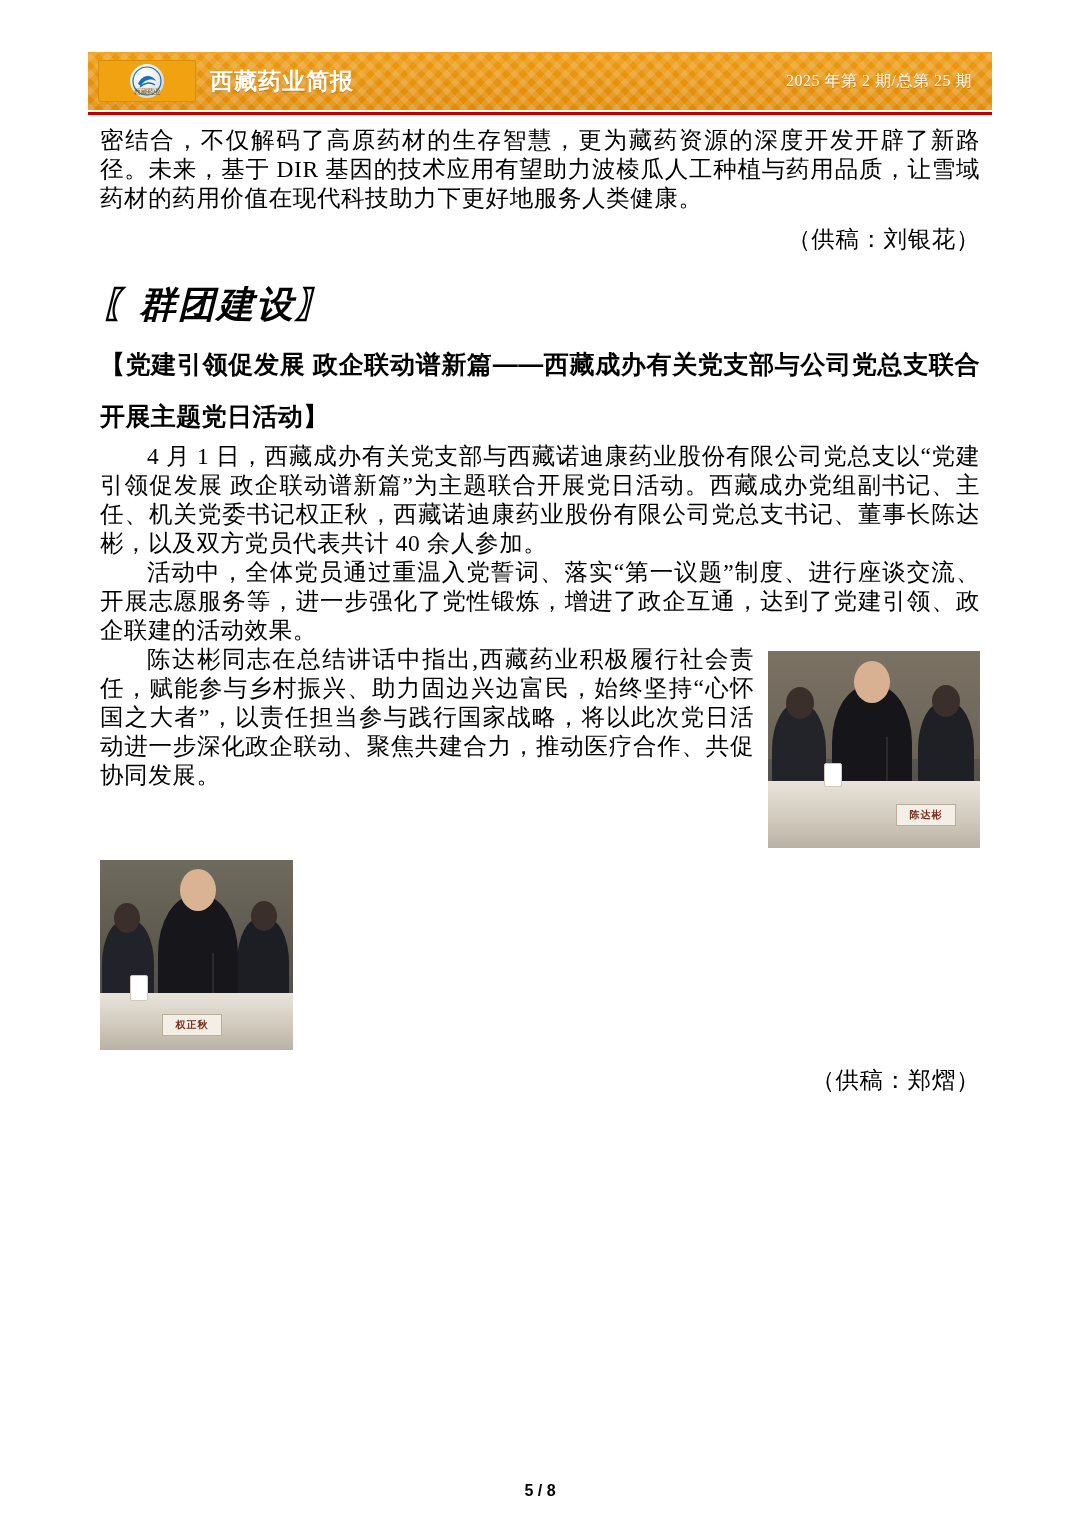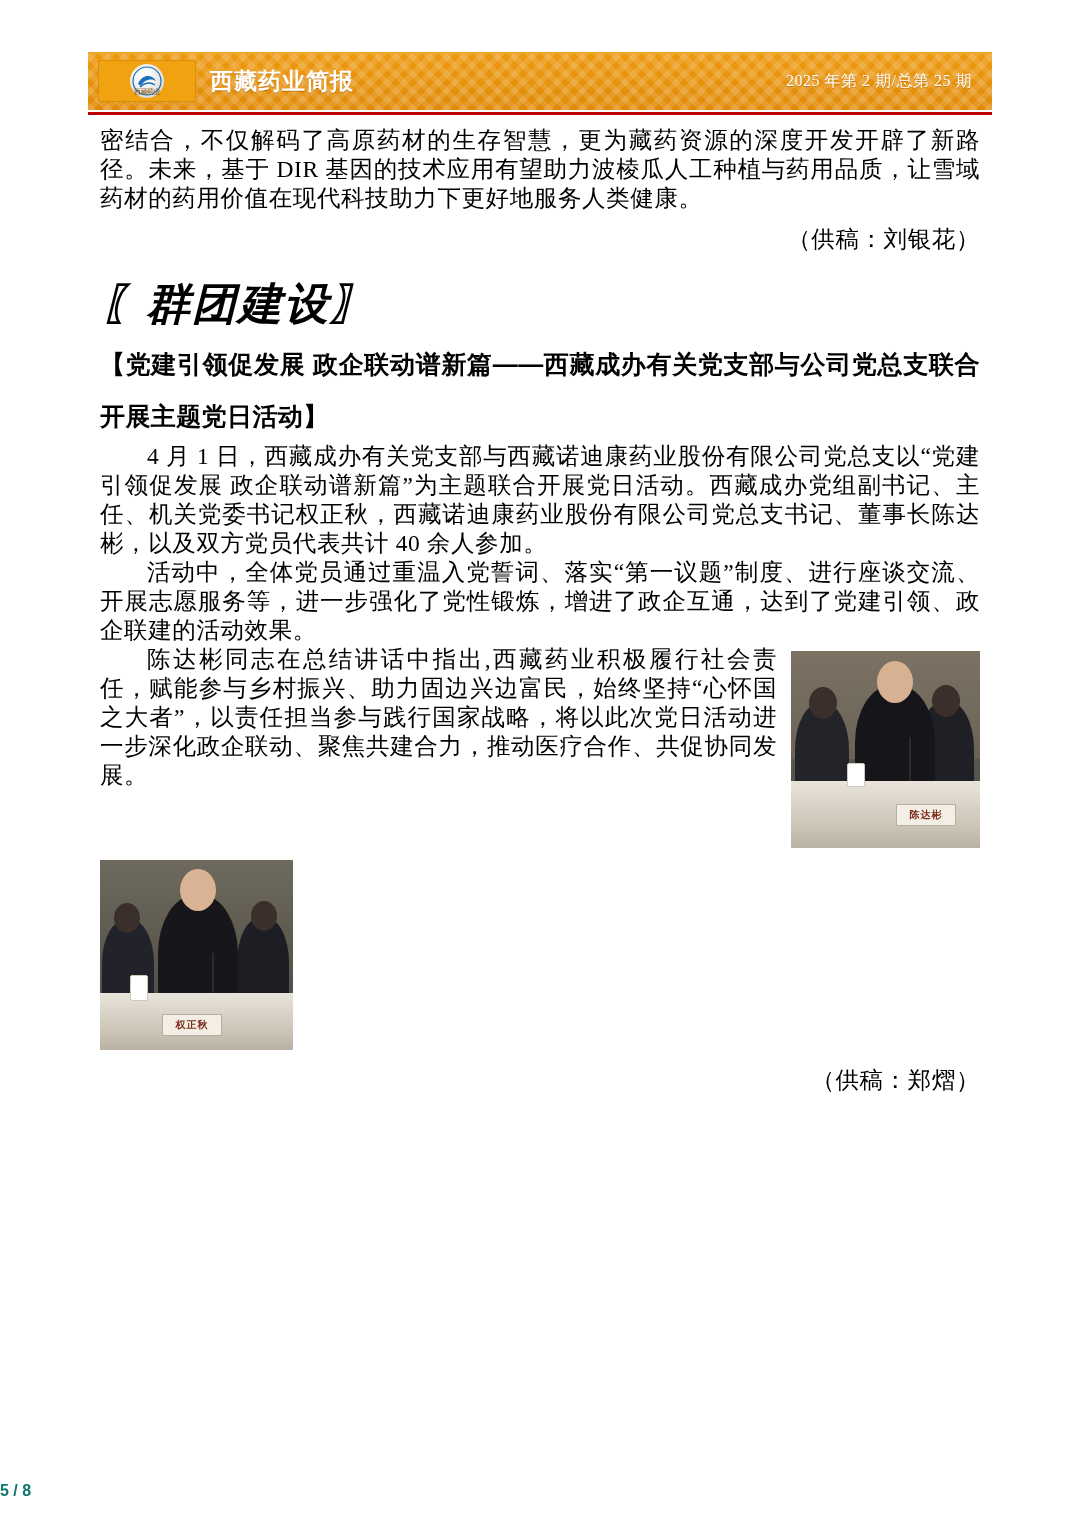--- a/index.html
+++ b/index.html
@@ -123,21 +123,21 @@
   .right-align {
     text-align: right;
     font-size: 23.5px;
     line-height: 53px;
     margin: 0;
     letter-spacing: 0.6px;
   }
 
   
   .section-heading {
-    font-size: 44px;
+    font-size: 37px;
     font-weight: bold;
     line-height: 62px;
     margin: 8px 0 2px 0;
     letter-spacing: 2px;
     font-family: "Liberation Serif", "DejaVu Serif", serif;
     font-style: italic;
   }
   .article-title {
     font-size: 25px;
     font-weight: bold;
@@ -149,21 +149,21 @@
   }
 
   
   .fig {
     position: relative;
     overflow: hidden;
     background: #4b4a46;
   }
   .fig-right {
     float: right;
-    width: 189px;
+    width: 212px;
     height: 197px;
     margin: 6px 0 4px 14px;
   }
   .fig-left {
     float: left;
     width: 193px;
     height: 190px;
     margin: 8px 27px 4px 0;
   }
   
@@ -217,24 +217,24 @@
     width: 2px;
     background: #2b2b2b;
   }
 
   
   .footer {
     position: absolute;
     left: 0;
     top: 1482px;
     width: 1080px;
-    text-align: left;
+    text-align: center;
     font-size: 16px;
     font-weight: bold;
-    color: #0f766e;
+    color: #000000;
     font-family: "Liberation Sans", sans-serif;
   }
   .clear { clear: both; }
 </style>
 </head>
 <body>
 
 <div class="page">
 
   <div class="header">

